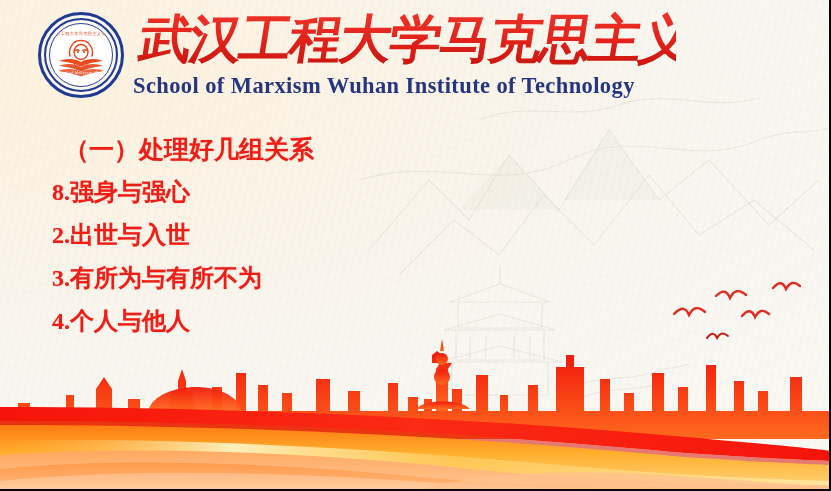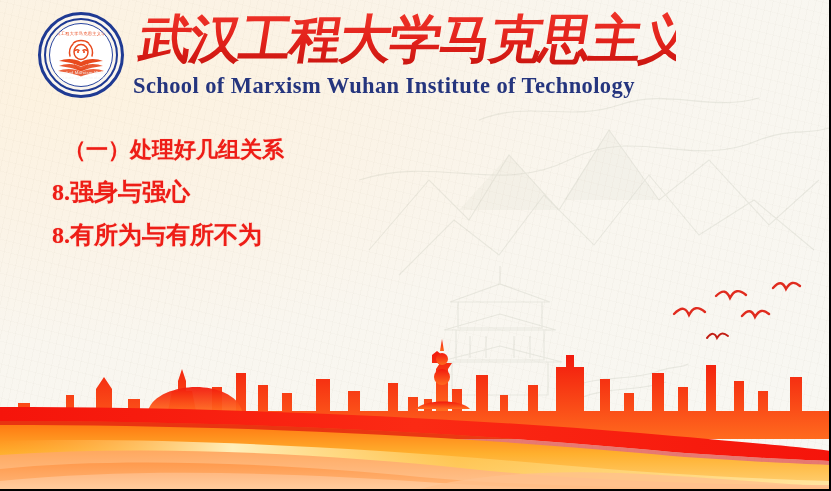--- a/index.html
+++ b/index.html
@@ -98,21 +98,21 @@
     font-weight:bold;
   }
   .body-text .line{
     font-size:24px;
     line-height:43px;
     white-space:nowrap;
     text-shadow:0 0 1px rgba(238,29,22,.45);
   }
   .body-text .heading{
     padding-left:12px;
-    font-size:22px;
+    font-size:25px;
   }
 
   
   .birds{position:absolute;left:660px;top:272px;width:150px;height:76px;}
 
   
   .bottom{position:absolute;left:0;bottom:0;width:831px;height:160px;}
 </style>
 </head>
 <body>
@@ -198,21 +198,23 @@
       </defs>
       <text x="0" y="49" font-family="'DejaVu Sans', sans-serif" font-size="52" font-weight="bold" fill="url(#inkRed)" transform="skewX(-9) translate(14,0)" letter-spacing="-2">武汉工程大学马克思主义学院</text>
     </svg>
 
     <div class="title-en">School of Marxism Wuhan Institute of Technology</div>
   </div>
 
   <div class="body-text">
     <div class="line heading">（一）处理好几组关系</div>
     <div class="line">8.强身与强心</div>
-    <div class="line">8.有所为与有所不为</div>
+    <div class="line">2.出世与入世</div>
+    <div class="line">3.有所为与有所不为</div>
+    <div class="line">4.个人与他人</div>
   </div>
 
   <svg class="birds" viewBox="0 0 150 76">
     <g fill="none" stroke="#e02b1e" stroke-width="2.4" stroke-linecap="round">
       <path d="M14 42 C22 34 26 36 29 43 C33 35 38 34 45 40"></path>
       <path d="M56 24 C63 17 67 19 70 26 C74 18 79 17 86 23"></path>
       <path d="M82 44 C88 37 92 38 95 45 C99 38 103 37 109 42"></path>
       <path d="M113 16 C119 9 123 10 126 17 C130 10 134 9 140 14"></path>
     </g>
     <g fill="none" stroke="#c21d13" stroke-width="2" stroke-linecap="round">

